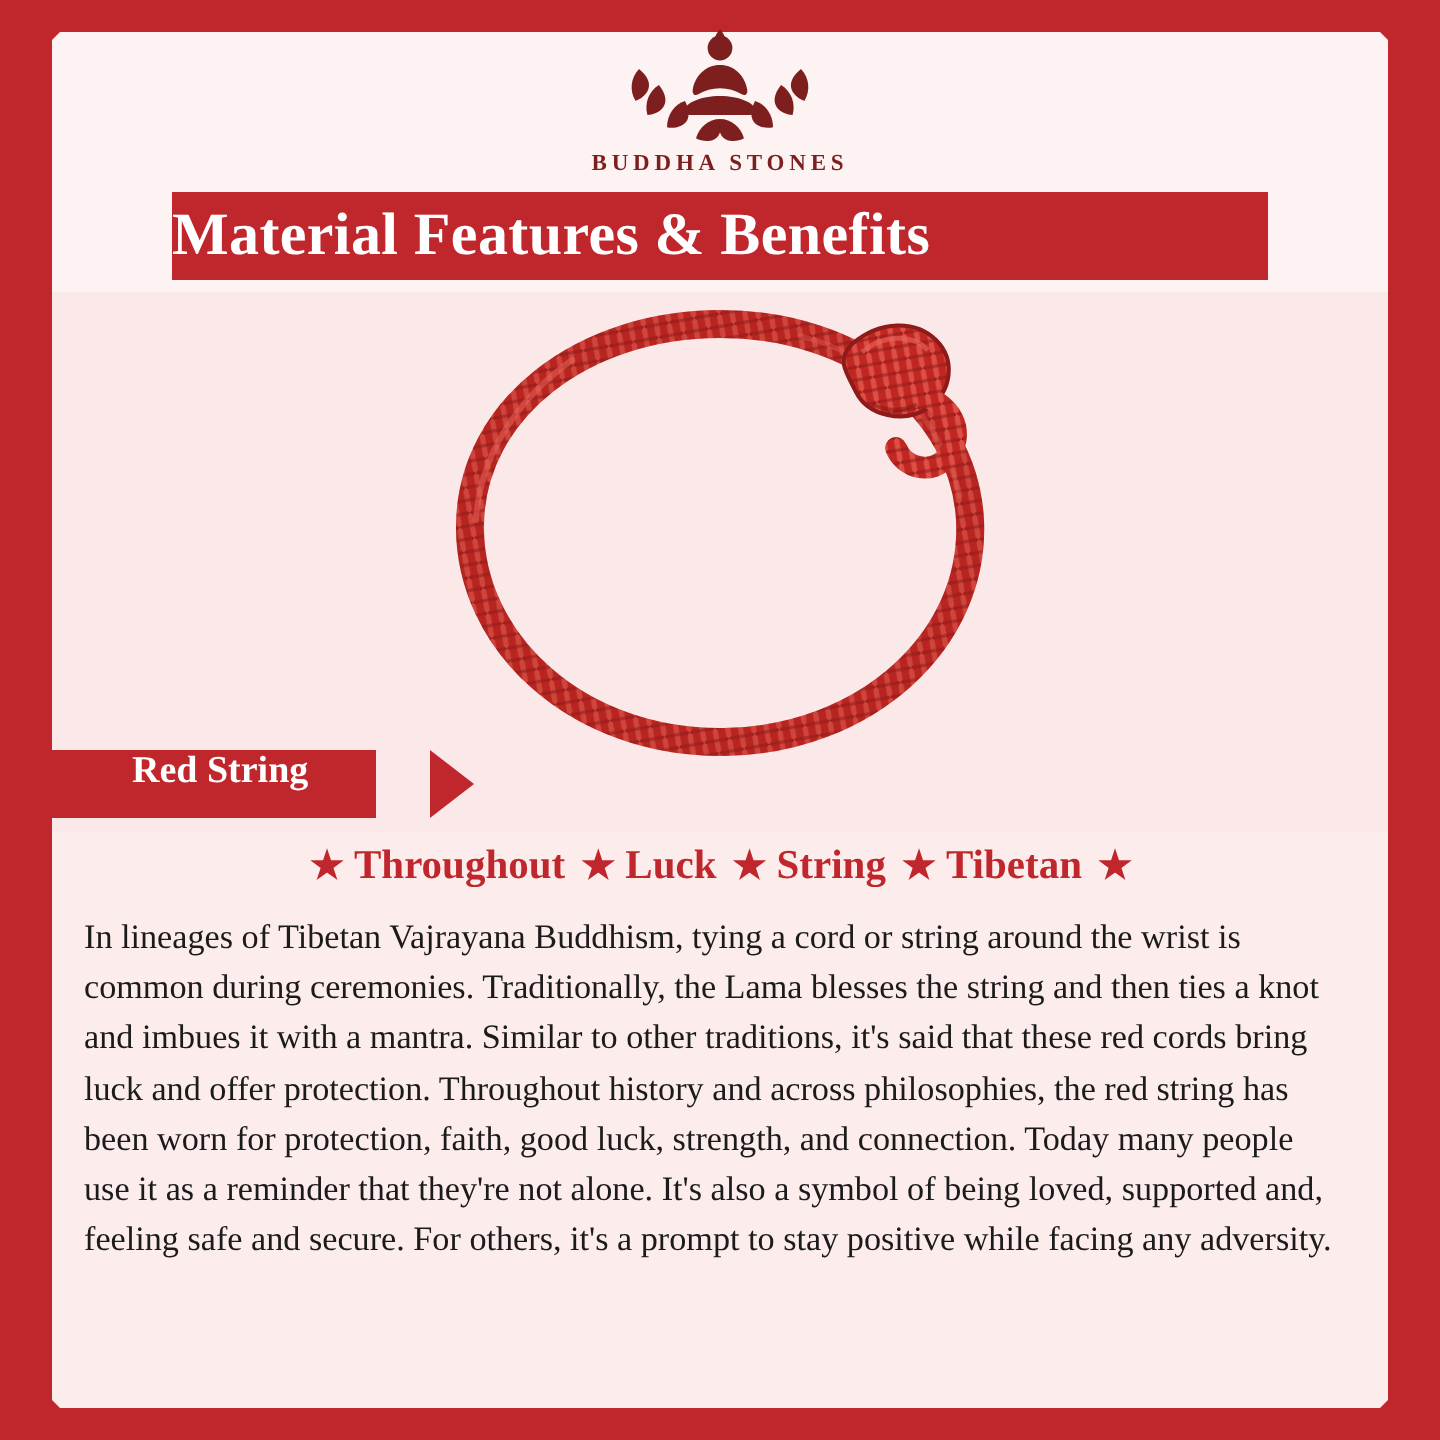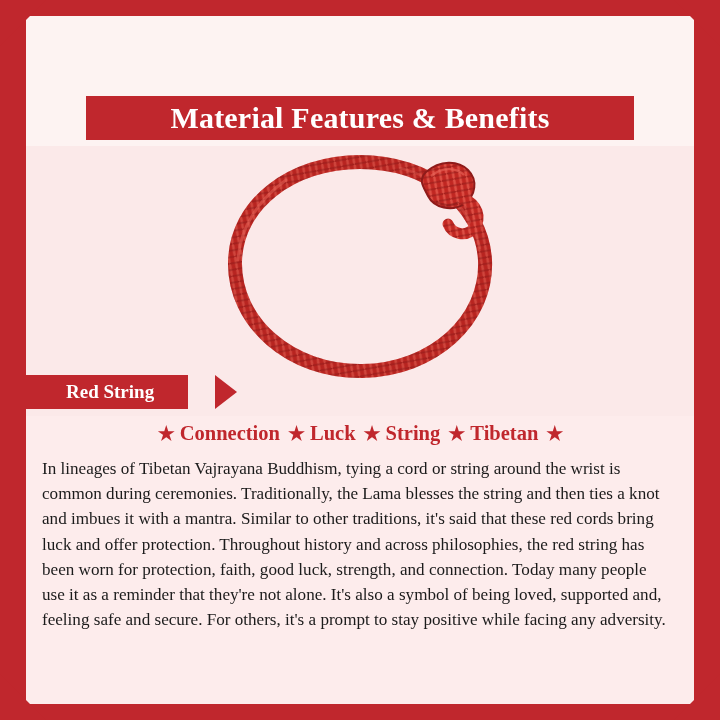--- a/index.html
+++ b/index.html
@@ -109,21 +109,20 @@
   }
 
   
   .banner {
     position: absolute;
     left: 86px; top: 96px;
     width: 548px; height: 44px;
     background: #c0272d;
     display: flex;
     align-items: center;
-    justify-content: center;
   }
   .banner-title {
     color: #ffffff;
     font-size: 30px;
     font-weight: 700;
     font-family: "Liberation Serif", serif;
     letter-spacing: 0.2px;
     white-space: nowrap;
   }
 
@@ -135,21 +134,20 @@
   }
   .product svg { display: block; margin: 0 auto; }
 
   
   .ribbon {
     position: absolute;
     left: 26px; top: 375px;
     height: 34px;
     background: #c0272d;
     display: flex;
-    align-items: center;
     padding: 0 34px 0 40px;
   }
   .ribbon-tail {
     position: absolute;
     left: 215px; top: 375px;
     width: 0; height: 0;
     border-left: 22px solid #c0272d;
     border-top: 17px solid transparent;
     border-bottom: 17px solid transparent;
   }
@@ -214,20 +212,44 @@
     <div class="canvas-upper"></div>
     <div class="canvas-mid"></div>
     <div class="canvas-lower"></div>
   </div>
 
   <div class="notch notch-tl"></div>
   <div class="notch notch-tr"></div>
   <div class="notch notch-bl"></div>
   <div class="notch notch-br"></div>
 
+  <div class="logo">
+    <svg class="logo-mark" viewBox="0 0 108 62">
+      <g fill="#7d1f1f">
+
+        <circle cx="54" cy="12" r="6.2"></circle>
+
+        <path d="M54 20.5c-7 0-12.4 5.2-13.6 12.2-.4 2.3 1 3.4 2.7 2.4 3.2-1.9 7-3 10.9-3s7.7 1.1 10.9 3c1.7 1 3.1-.1 2.7-2.4C66.4 25.7 61 20.5 54 20.5z"></path>
+
+        <path d="M54 36c-9.4 0-17.6 3.5-17.6 7.2 0 1.6 1.3 2.3 3 2.3h29.2c1.7 0 3-.7 3-2.3C71.6 39.5 63.4 36 54 36z"></path>
+
+        <path d="M54 2.5c-2.6 3.1-3.6 6.3-3.1 9.4.7-2.2 1.7-3.7 3.1-5 1.4 1.3 2.4 2.8 3.1 5 .5-3.1-.5-6.3-3.1-9.4z"></path>
+
+        <path d="M54 47.5c-5.6 0-10.4 4.1-12 9.6 4.6 2.6 14.6 2.7 12-9.6z"></path>
+        <path d="M54 47.5c5.6 0 10.4 4.1 12 9.6-4.6 2.6-14.6 2.7-12-9.6z"></path>
+        <path d="M36.5 38.5c-5.4 1.6-9 7-9 13.1 5.2 1.2 14.8-1.4 9-13.1z"></path>
+        <path d="M71.5 38.5c5.4 1.6 9 7 9 13.1-5.2 1.2-14.8-1.4-9-13.1z"></path>
+        <path d="M23.5 30.5c-5.2 3.1-7.4 9.2-5.8 15 5.2-.2 13.7-4.9 5.8-15z"></path>
+        <path d="M84.5 30.5c5.2 3.1 7.4 9.2 5.8 15-5.2-.2-13.7-4.9-5.8-15z"></path>
+        <path d="M13.5 22.5c-4.2 4.4-4.8 10.8-1.8 15.9 4.9-1.4 11.6-8.1 1.8-15.9z"></path>
+        <path d="M94.5 22.5c4.2 4.4 4.8 10.8 1.8 15.9-4.9-1.4-11.6-8.1-1.8-15.9z"></path>
+      </g>
+    </svg>
+    <div class="logo-text">BUDDHA STONES</div>
+  </div>
 
   <div class="banner">
     <div class="banner-title">Material Features &amp; Benefits</div>
   </div>
 
   <div class="product">
     <svg width="340" height="238" viewBox="0 0 340 238">
       <defs>
         <linearGradient id="cordGrad" x1="0" y1="0" x2="1" y2="1">
           <stop offset="0%" stop-color="#d9362f"></stop>
@@ -267,21 +289,21 @@
   </div>
 
   <div class="ribbon">
     <span class="ribbon-label">Red String</span>
   </div>
   <div class="ribbon-tail"></div>
 
   <div class="keywords">
     <span class="kw">
       <span class="star">★</span>
-      <span>Connection</span>
+      <span>Throughout</span>
     </span>
     <span class="kw">
       <span class="star">★</span>
       <span>Luck</span>
     </span>
     <span class="kw">
       <span class="star">★</span>
       <span>String</span>
     </span>
     <span class="kw">

